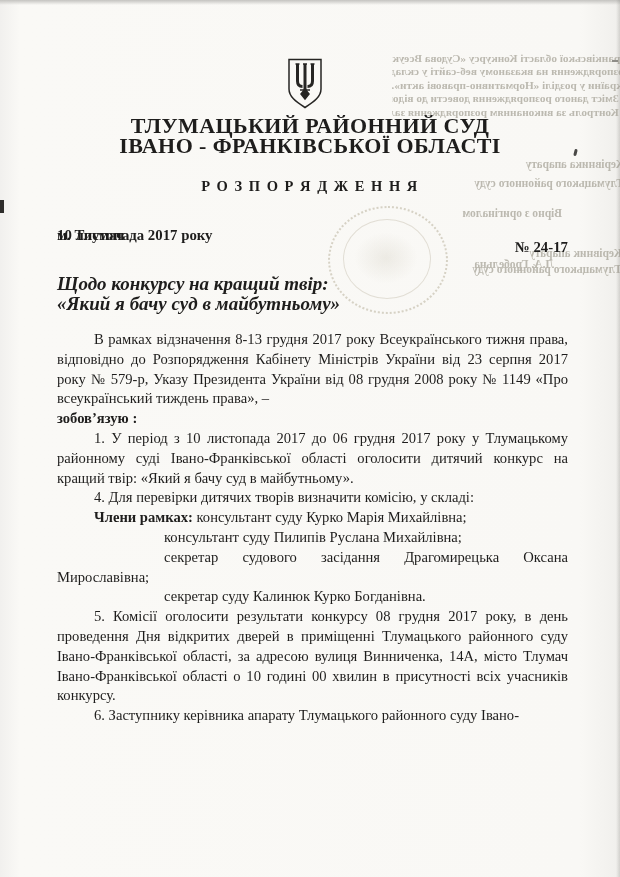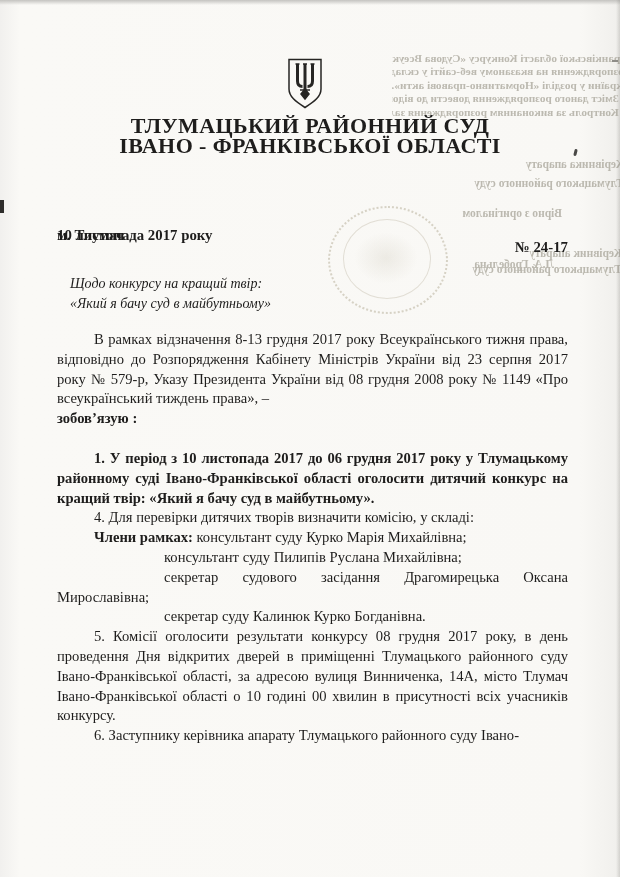--- a/index.html
+++ b/index.html
@@ -42,27 +42,27 @@
   .emblem{position:absolute;left:286px;top:56px;width:38px;height:56px;}
   .court{position:absolute;left:0;top:116px;width:100%;text-align:center;
          font-weight:bold;font-size:22px;line-height:20px;letter-spacing:.4px;}
   .doc-title{position:absolute;left:0;top:178px;width:100%;text-align:center;
          font-weight:bold;font-size:14.5px;letter-spacing:1.5px;}
   .meta{position:absolute;left:57px;top:227px;width:511px;font-weight:bold;font-size:14.8px;}
   .meta .d{position:absolute;left:0;top:0;}
   .meta .p{position:absolute;left:0;top:0;width:100%;}
   .meta .n{position:absolute;right:0;top:0;margin-top:12px;}
   .subject{position:absolute;left:57px;top:274px;width:420px;
-         font-weight:normal;font-style:italic;font-size:14px;line-height:19.5px;margin-left:13px;}
+         font-weight:bold;font-style:italic;font-size:19px;line-height:19.5px;}
   .bodytext{position:absolute;left:57px;top:330px;width:511px;
          font-size:14.6px;line-height:19.8px;text-align:justify;}
   .bodytext p{margin:0;text-indent:37px;}
   .bodytext p.noindent{text-indent:0;}
   .bodytext p.deep{text-indent:107px;}
-  .bodytext p.gap{margin-top:20px;font-weight:bold;}
+  .bodytext p.gap{}
   .bold{font-weight:bold;}
 
   
   .mark-left{position:absolute;left:0;top:200px;width:4px;height:13px;background:#2e2d2b;z-index:6;}
   .mark-apos{position:absolute;left:574px;top:149px;width:3px;height:7px;background:#4a4947;
              border-radius:2px;transform:rotate(14deg);z-index:6;}
   .mark-tick{position:absolute;left:612px;top:60px;width:6px;height:2px;background:#8e8c88;z-index:6;}
 </style>
 </head>
 <body>
@@ -104,20 +104,21 @@
       <path d="M19 12 H27 M34 12 H42 M49 12 H57" stroke-width="3"></path>
       <path d="M38 62 L30 72 L38 82 L46 72 Z" stroke-width="3" fill="#262523"></path>
       <path d="M28 64 H48" stroke-width="3"></path>
     </svg>
 
     <div class="court">
       <div>ТЛУМАЦЬКИЙ РАЙОННИЙ СУД</div>
       <div>ІВАНО - ФРАНКІВСЬКОЇ ОБЛАСТІ</div>
     </div>
 
+    <div class="doc-title">Р О З П О Р Я Д Ж Е Н Н Я</div>
 
     <div class="meta">
       <span class="d">10 листопада 2017 року</span>
       <span class="p">м. Тлумач</span>
       <span class="n">№ 24-17</span>
     </div>
 
     <div class="subject">
       <div>Щодо конкурсу на кращий твір:</div>
       <div>«Який я бачу суд в майбутньому»</div>

